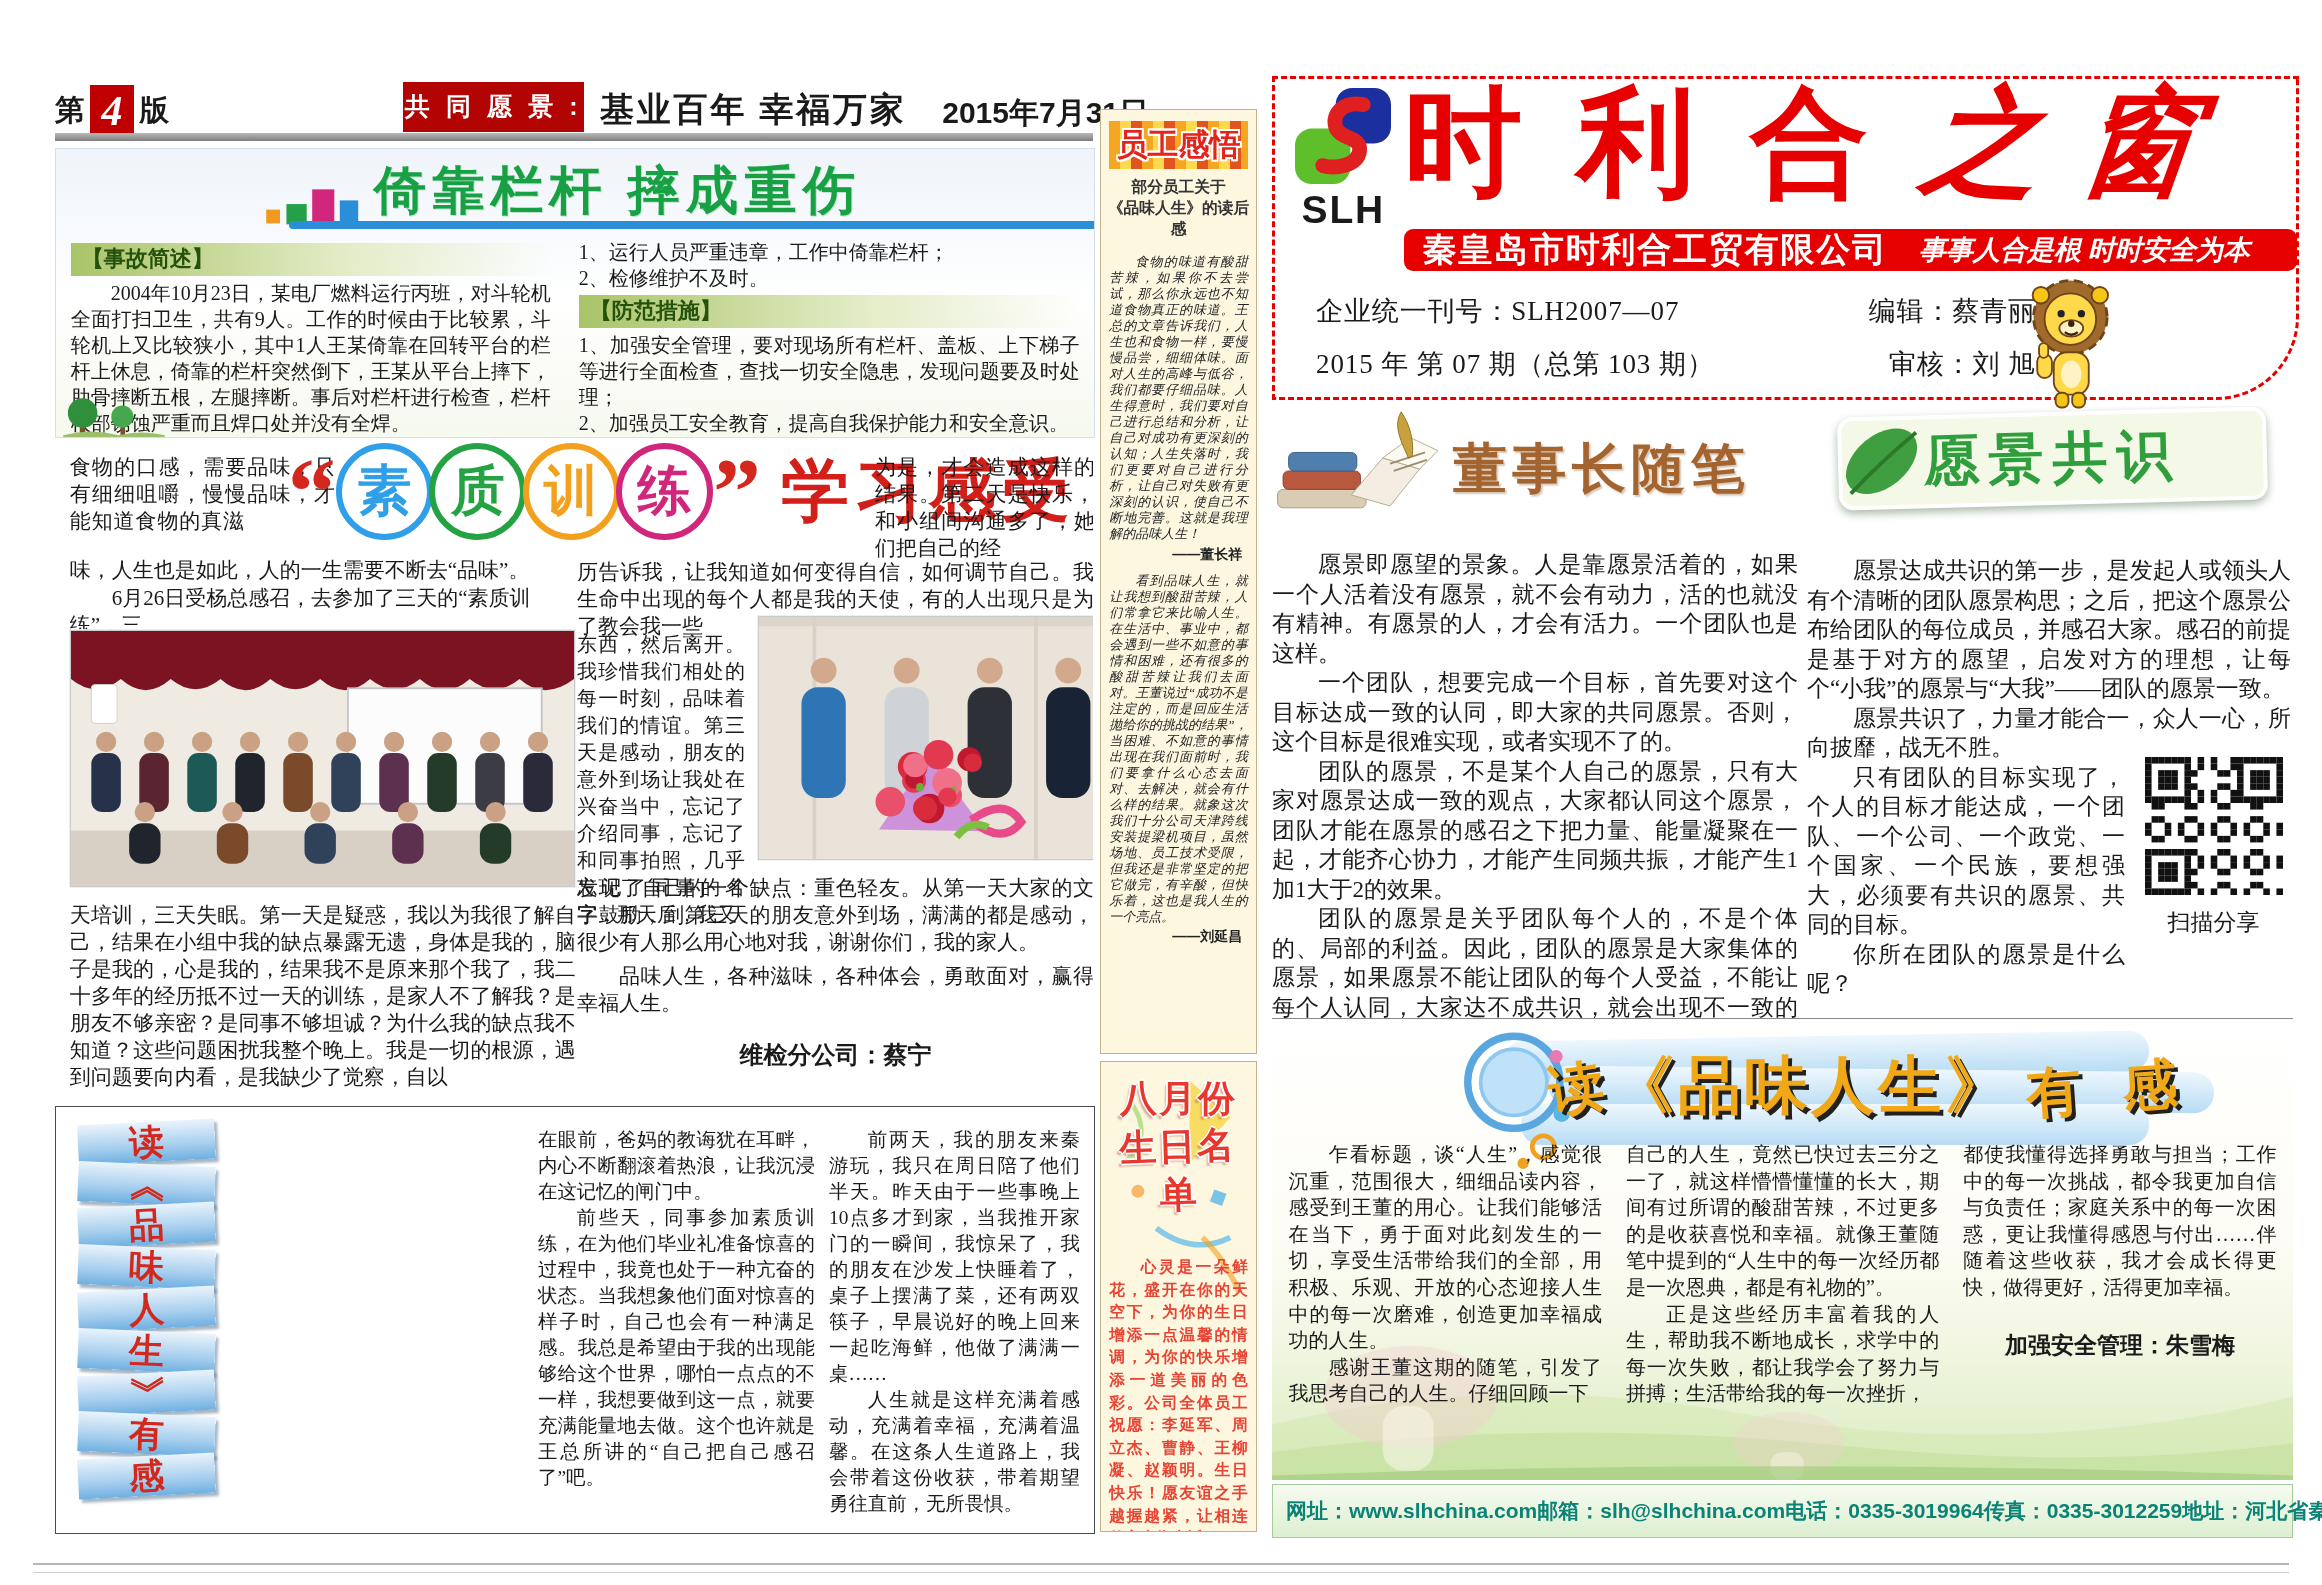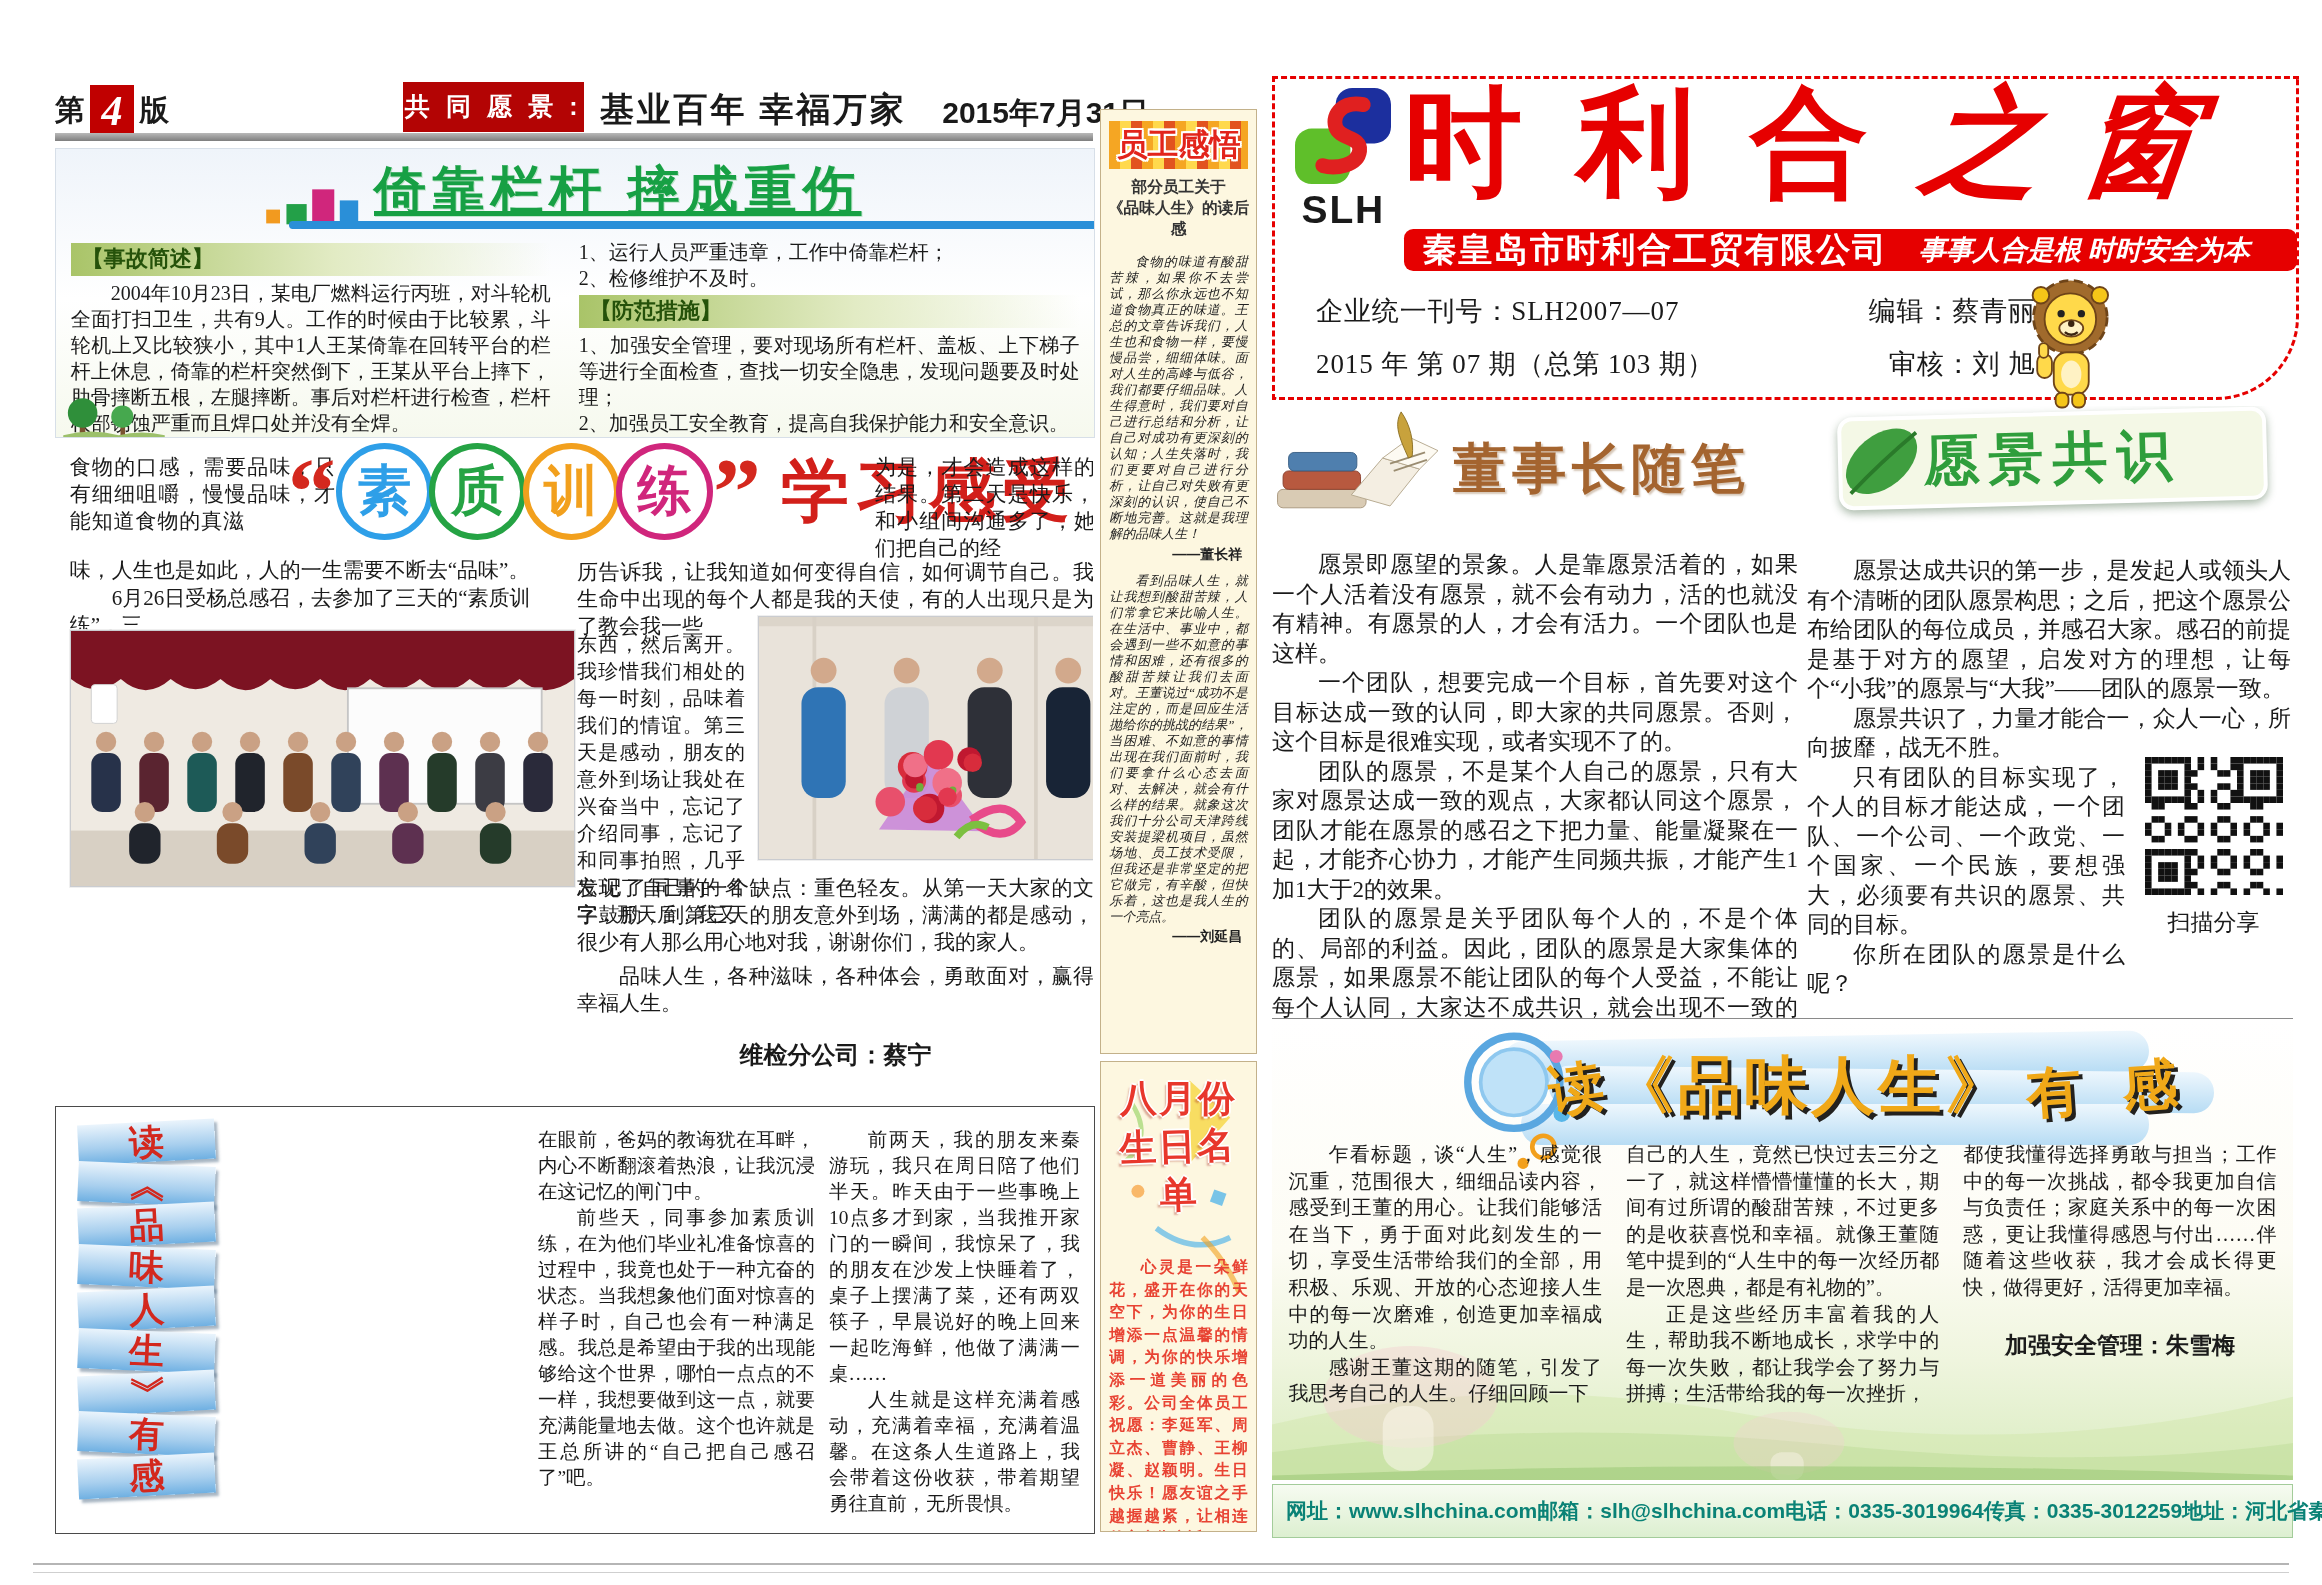--- a/index.html
+++ b/index.html
@@ -19,21 +19,21 @@
   .slogan-box{left:348px;top:5.5px;width:181px;height:50px;background:#b30404;color:#fff;display:flex;
        align-items:center;justify-content:center;font-weight:bold;font-size:25px;letter-spacing:4.6px;}
   .slogan-txt{left:545px;top:11px;font-size:34px;font-weight:bold;letter-spacing:2.8px;}
   .mh-date{left:868px;top:16.6px;width:226px;text-align:right;font-size:30px;font-weight:bold;}
   .mh-rule{left:55px;top:133px;width:1038px;height:8.3px;background:linear-gradient(#b9b9b9,#7e7e7e);}
 
   
   .acc{left:55px;top:148px;width:1038px;height:288px;background:linear-gradient(180deg,#eff4fa 0%,#ffffff 52%,#f6f9ee 100%);
        border:0.9px solid #d7dfe8;overflow:hidden;}
   .acc-title{left:318px;top:7.4px;font-size:52px;font-weight:bold;color:#17a044;letter-spacing:6.5px;
-       text-shadow:0.9px 0.9px 0 #bfe3cb;text-decoration:underline;}
+       text-shadow:0.9px 0.9px 0 #bfe3cb;}
   .acc-sq{left:210px;top:33px;width:120px;height:46px;}
   .acc-line{left:233px;top:72px;width:812px;height:8.3px;background:#2a8fd8;border-radius:3.7px;}
   .acc-cols{left:14.8px;top:90px;width:1009px;display:flex;gap:28px;}
   .acc-cols .c1{width:480px;}
   .acc-cols .c2{flex:1;}
   .sec-h{display:block;background:linear-gradient(90deg,#a9c468,#e2ebc4 55%,rgba(255,255,255,0));
        color:#25520a;font-weight:bold;font-size:22px;padding:1.8px 11px;margin:3.7px 0;
        font-family:"Liberation Sans","DejaVu Sans",sans-serif;}
   .acc-body{font-size:20px;line-height:26px;}
   .trees{left:7.4px;bottom:0;}
@@ -264,20 +264,21 @@
             <rect x="158" y="208" width="34" height="44" rx="14" fill="#7a4a2a"></rect>
             <circle cx="270" cy="196" r="11" fill="#caa184"></circle>
             <rect x="253" y="208" width="34" height="44" rx="14" fill="#30425a"></rect>
             <circle cx="365" cy="196" r="11" fill="#caa184"></circle>
             <rect x="348" y="208" width="34" height="44" rx="14" fill="#5d3050"></rect>
             <circle cx="460" cy="196" r="11" fill="#caa184"></circle>
             <rect x="443" y="208" width="34" height="44" rx="14" fill="#253b2a"></rect>
           </g>
       </svg>
     </div>
+    <p class="abs tr-leftbody just">天培训，三天失眠。第一天是疑惑，我以为我很了解自己，结果在小组中我的缺点暴露无遗，身体是我的，脑子是我的，心是我的，结果我不是原来那个我了，我二十多年的经历抵不过一天的训练，是家人不了解我？是朋友不够亲密？是同事不够坦诚？为什么我的缺点我不知道？这些问题困扰我整个晚上。我是一切的根源，遇到问题要向内看，是我缺少了觉察，自以</p>
 
     <p class="abs tr-rb1 just">为是，才会造成这样的结果。第二天是快乐，和小组间沟通多了，她们把自己的经</p>
     <p class="abs tr-rb2 just">历告诉我，让我知道如何变得自信，如何调节自己。我生命中出现的每个人都是我的天使，有的人出现只是为了教会我一些</p>
     <p class="abs tr-rb3 just">东西，然后离开。我珍惜我们相处的每一时刻，品味着我们的情谊。第三天是感动，朋友的意外到场让我处在兴奋当中，忘记了介绍同事，忘记了和同事拍照，几乎忘记了同事的名字，那天后，我又</p>
     <div class="abs tr-photo2 photo-frame">
       <svg width="336" height="242" viewBox="0 0 364 262" preserveAspectRatio="none">
         <rect width="364" height="262" fill="#e9e3da"></rect>
         <rect x="0" y="0" width="364" height="10" fill="#dcd5ca"></rect>
         <line x1="60" y1="0" x2="60" y2="262" stroke="#d8d1c6" stroke-width="4"></line>
         <line x1="300" y1="0" x2="300" y2="262" stroke="#d8d1c6" stroke-width="4"></line>

